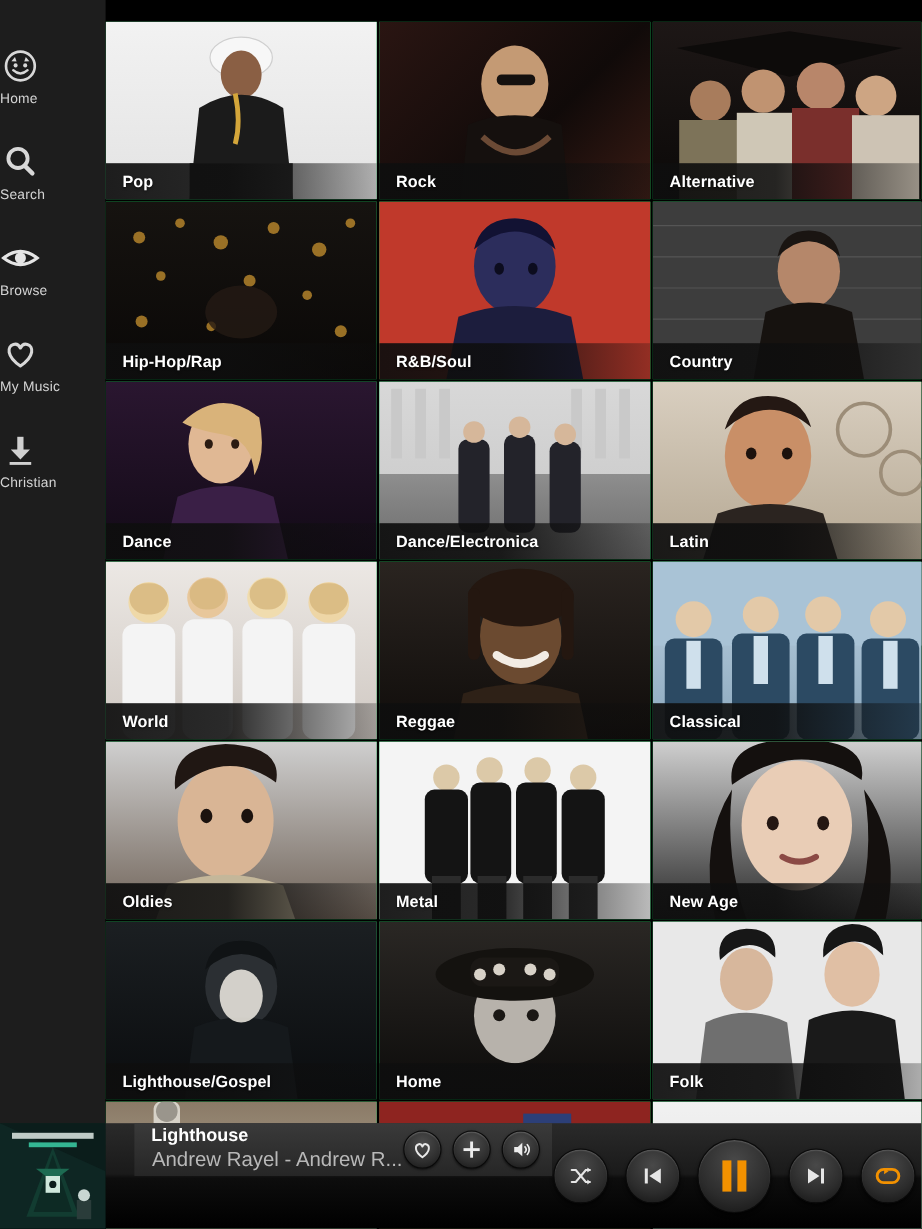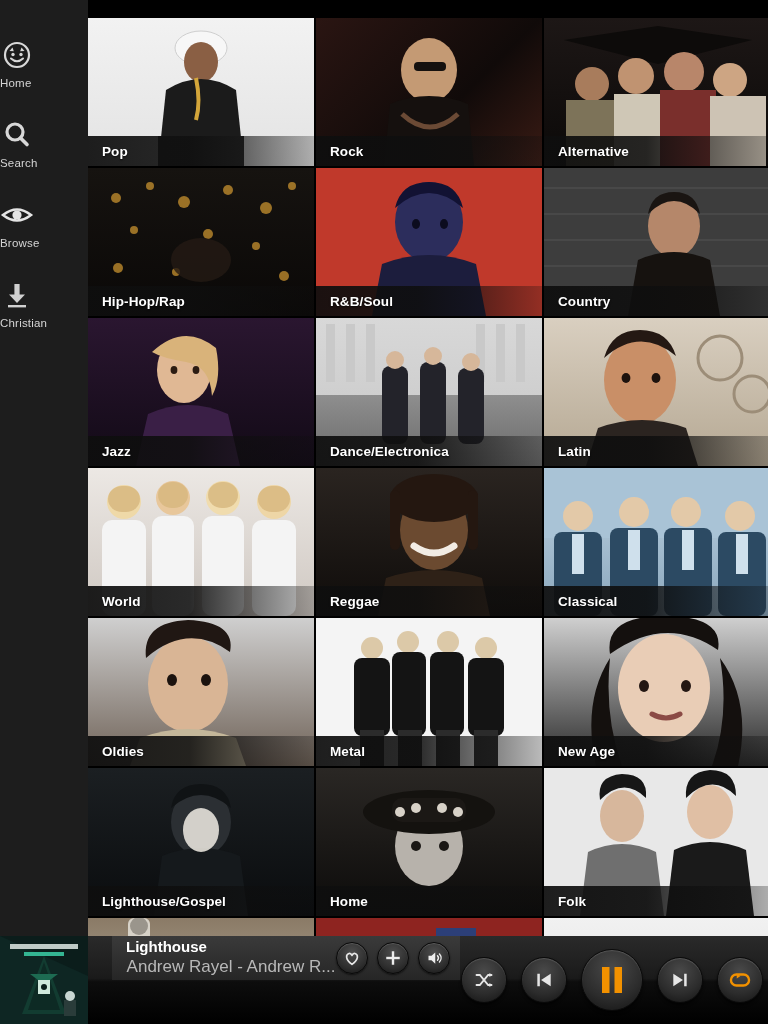--- a/index.html
+++ b/index.html
@@ -165,20 +165,28 @@
         <span class="nav-icon">
           <svg viewBox="0 0 34 34">
             <path d="M3 17 q14 -11 28 0 q-14 11 -28 0 Z" fill="none" stroke="#e4e4e4" stroke-width="2.6"></path>
             <circle cx="17" cy="17" r="4.6" fill="#e4e4e4"></circle>
           </svg>
         </span>
         <span class="nav-label">Browse</span>
       </div>
 
 
+      <div class="nav-item">
+        <span class="nav-icon">
+          <svg viewBox="0 0 34 34">
+            <path d="M17 27 C5 19 6 10.5 11.2 9 C14.2 8.1 16.2 10.3 17 12 C17.8 10.3 19.8 8.1 22.8 9 C28 10.5 29 19 17 27 Z" fill="none" stroke="#d8d8d8" stroke-width="2.6" stroke-linejoin="round"></path>
+          </svg>
+        </span>
+        <span class="nav-label">My Music</span>
+      </div>
 
       <div class="nav-item">
         <span class="nav-icon">
           <svg viewBox="0 0 34 34">
             <rect x="14.4" y="6" width="5.2" height="12" fill="#d0d0d0"></rect>
             <path d="M9 16.5 L17 25 L25 16.5 Z" fill="#d0d0d0"></path>
             <rect x="8" y="27" width="18" height="2.4" fill="#d0d0d0"></rect>
           </svg>
         </span>
         <span class="nav-label">Christian</span>
@@ -319,21 +327,21 @@
             <div class="ph" style="background:linear-gradient(#2a1630,#120a16)"></div>
             <svg class="ph" viewBox="0 0 226 148" preserveAspectRatio="none">
               <ellipse cx="96" cy="52" rx="27" ry="33" fill="#e0b894"></ellipse>
               <path d="M64 34 q32 -30 64 -4 q6 30 -4 48 q-2 -30 -26 -34 q-24 -4 -34 -10 Z" fill="#d9b37a"></path>
               <path d="M60 96 q40 -18 80 0 l12 52 H48 Z" fill="#3a1f46"></path>
               <ellipse cx="86" cy="52" rx="3.4" ry="4" fill="#2b1b12"></ellipse>
               <ellipse cx="108" cy="52" rx="3.4" ry="4" fill="#2b1b12"></ellipse>
             </svg>
           </div>
           <div class="tile-label">
-            <span>Jazz</span>
+            <span>Dance</span>
           </div>
         </div>
         <div class="tile">
           <div class="tile-img">
             <div class="ph" style="background:linear-gradient(#d8d8d8 0%,#cfcfcf 52%,#8e8e8e 52%,#6a6a6a 100%)"></div>
             <svg class="ph" viewBox="0 0 226 148" preserveAspectRatio="none">
               <g fill="#c9c9c9">
                 <rect x="10" y="6" width="9" height="58"></rect>
                 <rect x="30" y="6" width="9" height="58"></rect>
                 <rect x="50" y="6" width="9" height="58"></rect>

